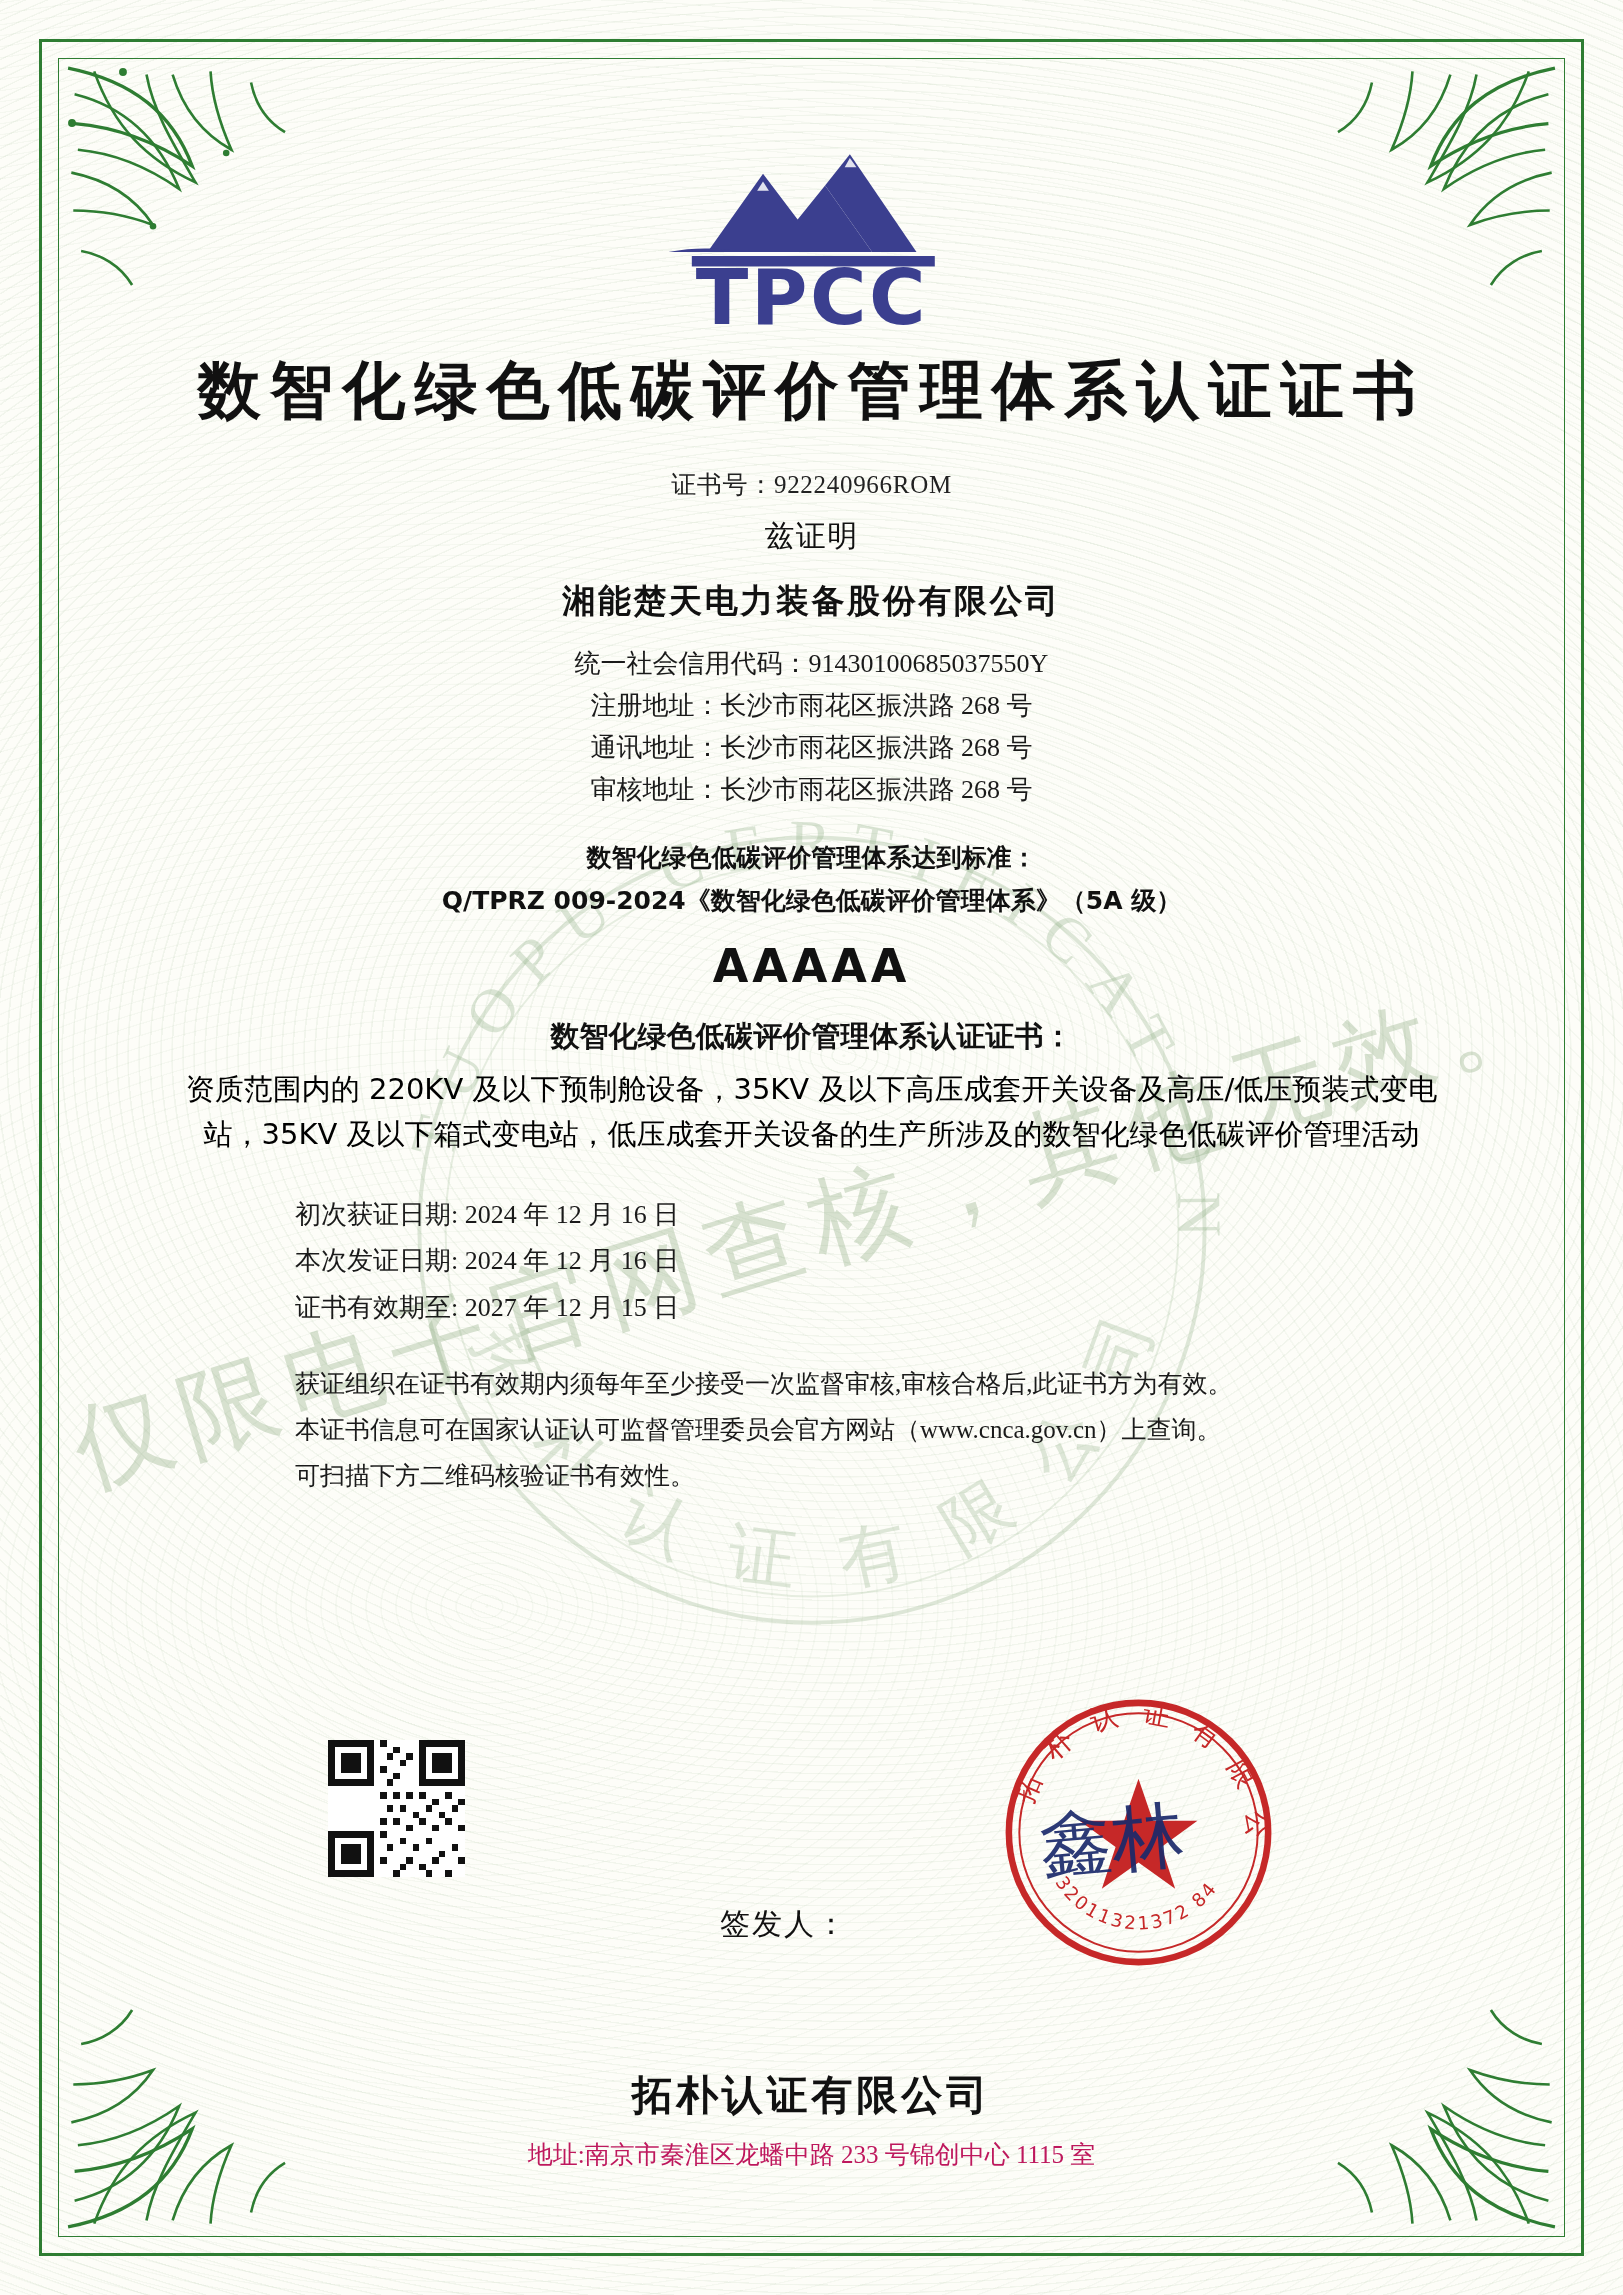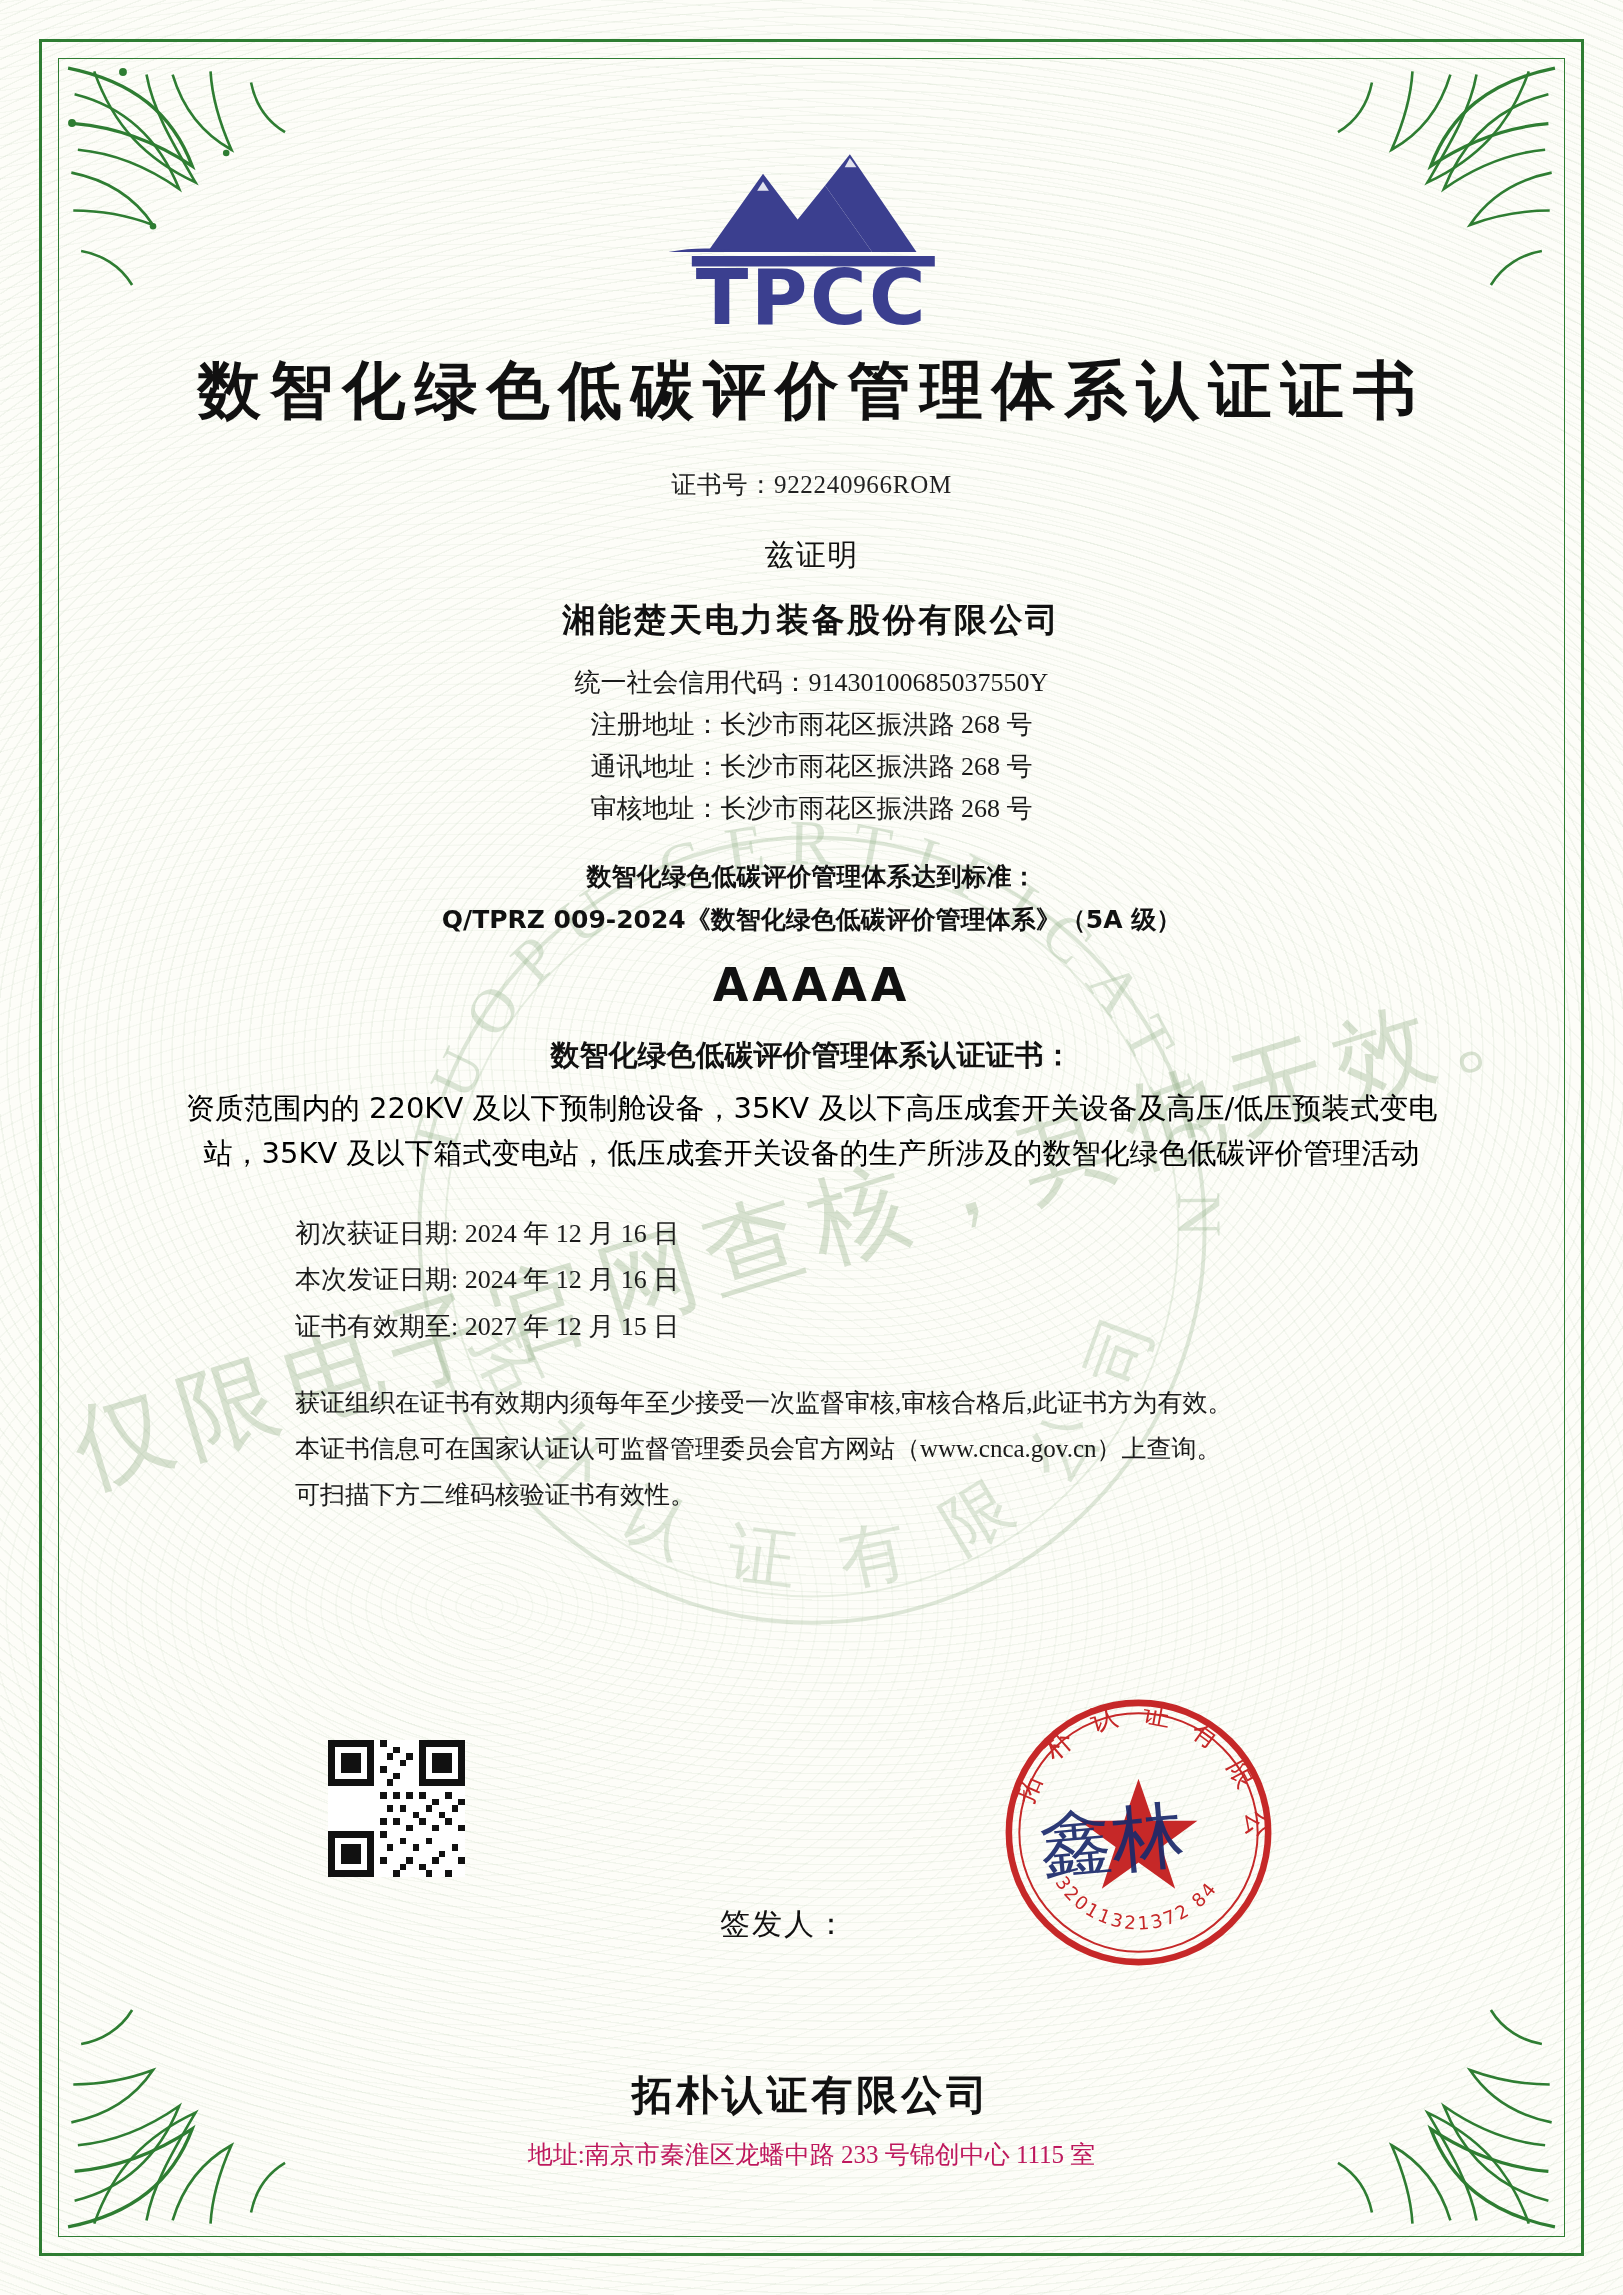--- a/index.html
+++ b/index.html
@@ -114,21 +114,21 @@
   }
 
   .cert-no {
     margin-top: 34px;
     font-size: 25px;
     color: #222;
     letter-spacing: 0.7px;
   }
 
   .hereby {
-    margin-top: 34px;
+    margin-top: 15px;
     font-size: 30px;
     color: #111;
     letter-spacing: 1.3px;
   }
 
   .company {
     margin-top: 22px;
     font-size: 33px;
     font-weight: bold;
     letter-spacing: 2.6px;

